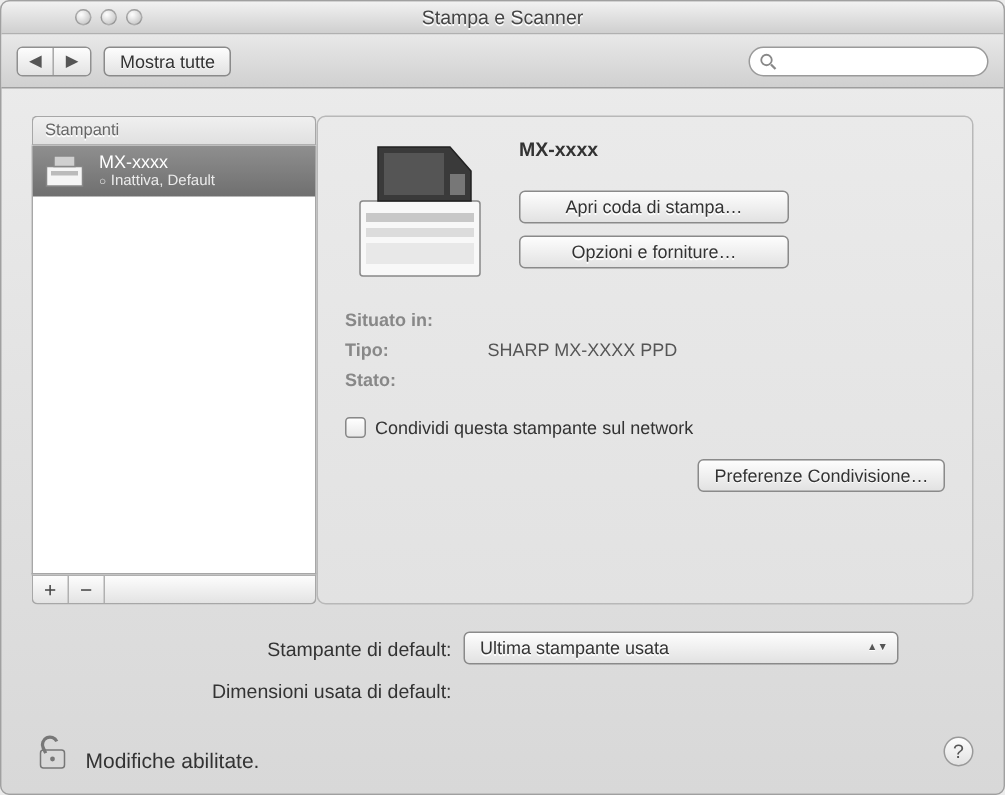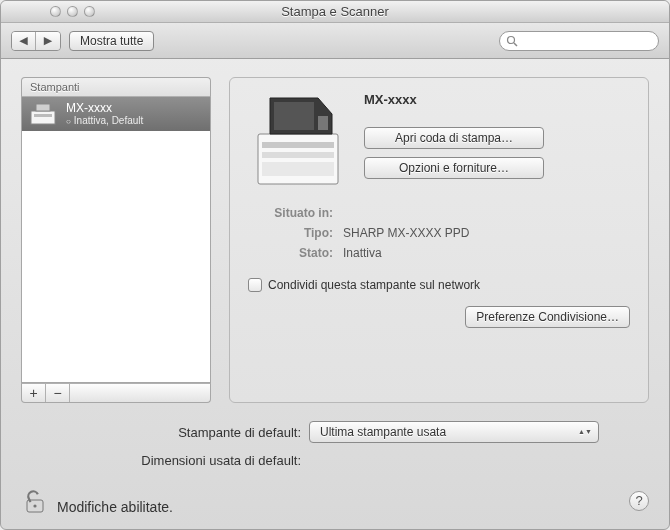--- a/index.html
+++ b/index.html
@@ -111,21 +111,20 @@
   }
   .content {
     flex: 1;
     padding: 18px 20px 10px 20px;
     display: flex;
     flex-direction: column;
     gap: 14px;
   }
   .panels {
     display: flex;
-    gap: 18px;
     flex: 1;
   }
   .sidebar {
     width: 190px;
     display: flex;
     flex-direction: column;
   }
   .list-header {
     background: linear-gradient(to bottom, #f0f0f0, #e0e0e0);
     border: 1px solid #a7a7a7;
@@ -225,21 +224,20 @@
   }
   .meta {
     display: grid;
     grid-template-columns: 95px 1fr;
     row-gap: 6px;
     font-size: 12px;
     color: #555;
     margin-top: 4px;
   }
   .meta .label {
-    text-align: right;
     font-weight: bold;
     color: #888;
     padding-right: 10px;
   }
   .share-row {
     display: flex;
     align-items: center;
     gap: 6px;
     margin-top: 8px;
     font-size: 12px;
@@ -389,21 +387,20 @@
             <button class="action-btn">Opzioni e forniture…</button>
           </div>
         </div>
 
         <div class="meta">
           <div class="label">Situato in:</div>
           <div></div>
           <div class="label">Tipo:</div>
           <div>SHARP MX-XXXX PPD</div>
           <div class="label">Stato:</div>
-          <div>Inattiva</div>
         </div>
 
         <div class="share-row">
           <div class="checkbox"></div>
           <span>Condividi questa stampante sul network</span>
         </div>
 
         <div class="prefs-row">
           <button class="btn" style="height:22px;">Preferenze Condivisione…</button>
         </div>

